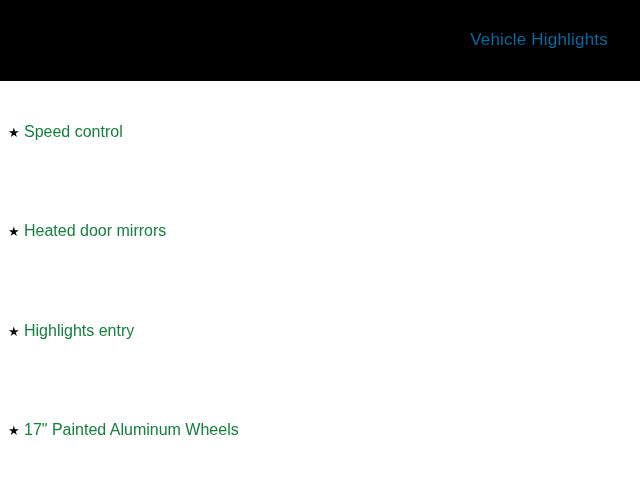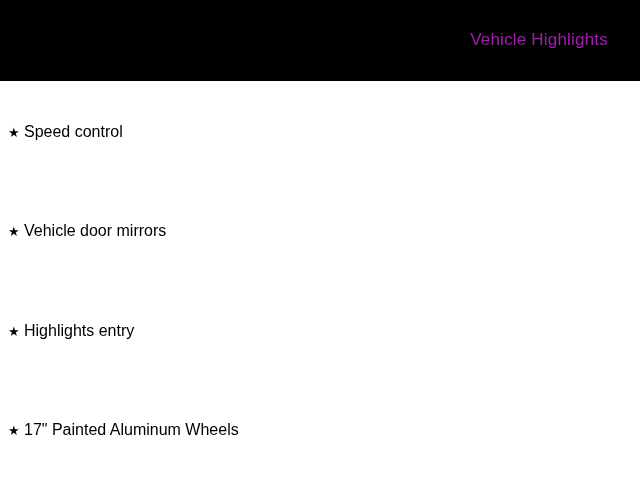--- a/index.html
+++ b/index.html
@@ -24,21 +24,21 @@
     left: 0;
     top: 0;
     width: 640px;
     height: 81px;
     background: #000000;
   }
   .header-title {
     position: absolute;
     right: 32px;
     top: 30px;
-    color: #a21caf;
+    color: #0369a1;
     font-size: 17px;
     font-family: "Liberation Sans", sans-serif;
     font-weight: normal;
     letter-spacing: 0.2px;
     white-space: nowrap;
   }
   .highlights {
     position: absolute;
     left: 0;
     top: 81px;
@@ -55,21 +55,21 @@
   .bullet-star {
     display: inline-block;
     width: 16px;
     color: #000000;
     font-size: 13px;
     line-height: 1;
     text-align: left;
     font-family: "DejaVu Sans", sans-serif;
   }
   .highlight-label {
-    color: #000000;
+    color: #15803d;
     font-size: 16px;
     font-family: "Liberation Sans", sans-serif;
     line-height: 1;
   }
   .item-0 { top: 43px; }
   .item-1 { top: 142px; }
   .item-2 { top: 242px; }
   .item-3 { top: 341px; }
 </style>
 </head>
@@ -82,21 +82,21 @@
 
   <div class="highlights">
 
     <div class="highlight-item item-0">
       <span class="bullet-star">★</span>
       <span class="highlight-label">Speed control</span>
     </div>
 
     <div class="highlight-item item-1">
       <span class="bullet-star">★</span>
-      <span class="highlight-label">Vehicle door mirrors</span>
+      <span class="highlight-label">Heated door mirrors</span>
     </div>
 
     <div class="highlight-item item-2">
       <span class="bullet-star">★</span>
       <span class="highlight-label">Highlights entry</span>
     </div>
 
     <div class="highlight-item item-3">
       <span class="bullet-star">★</span>
       <span class="highlight-label">17" Painted Aluminum Wheels</span>

